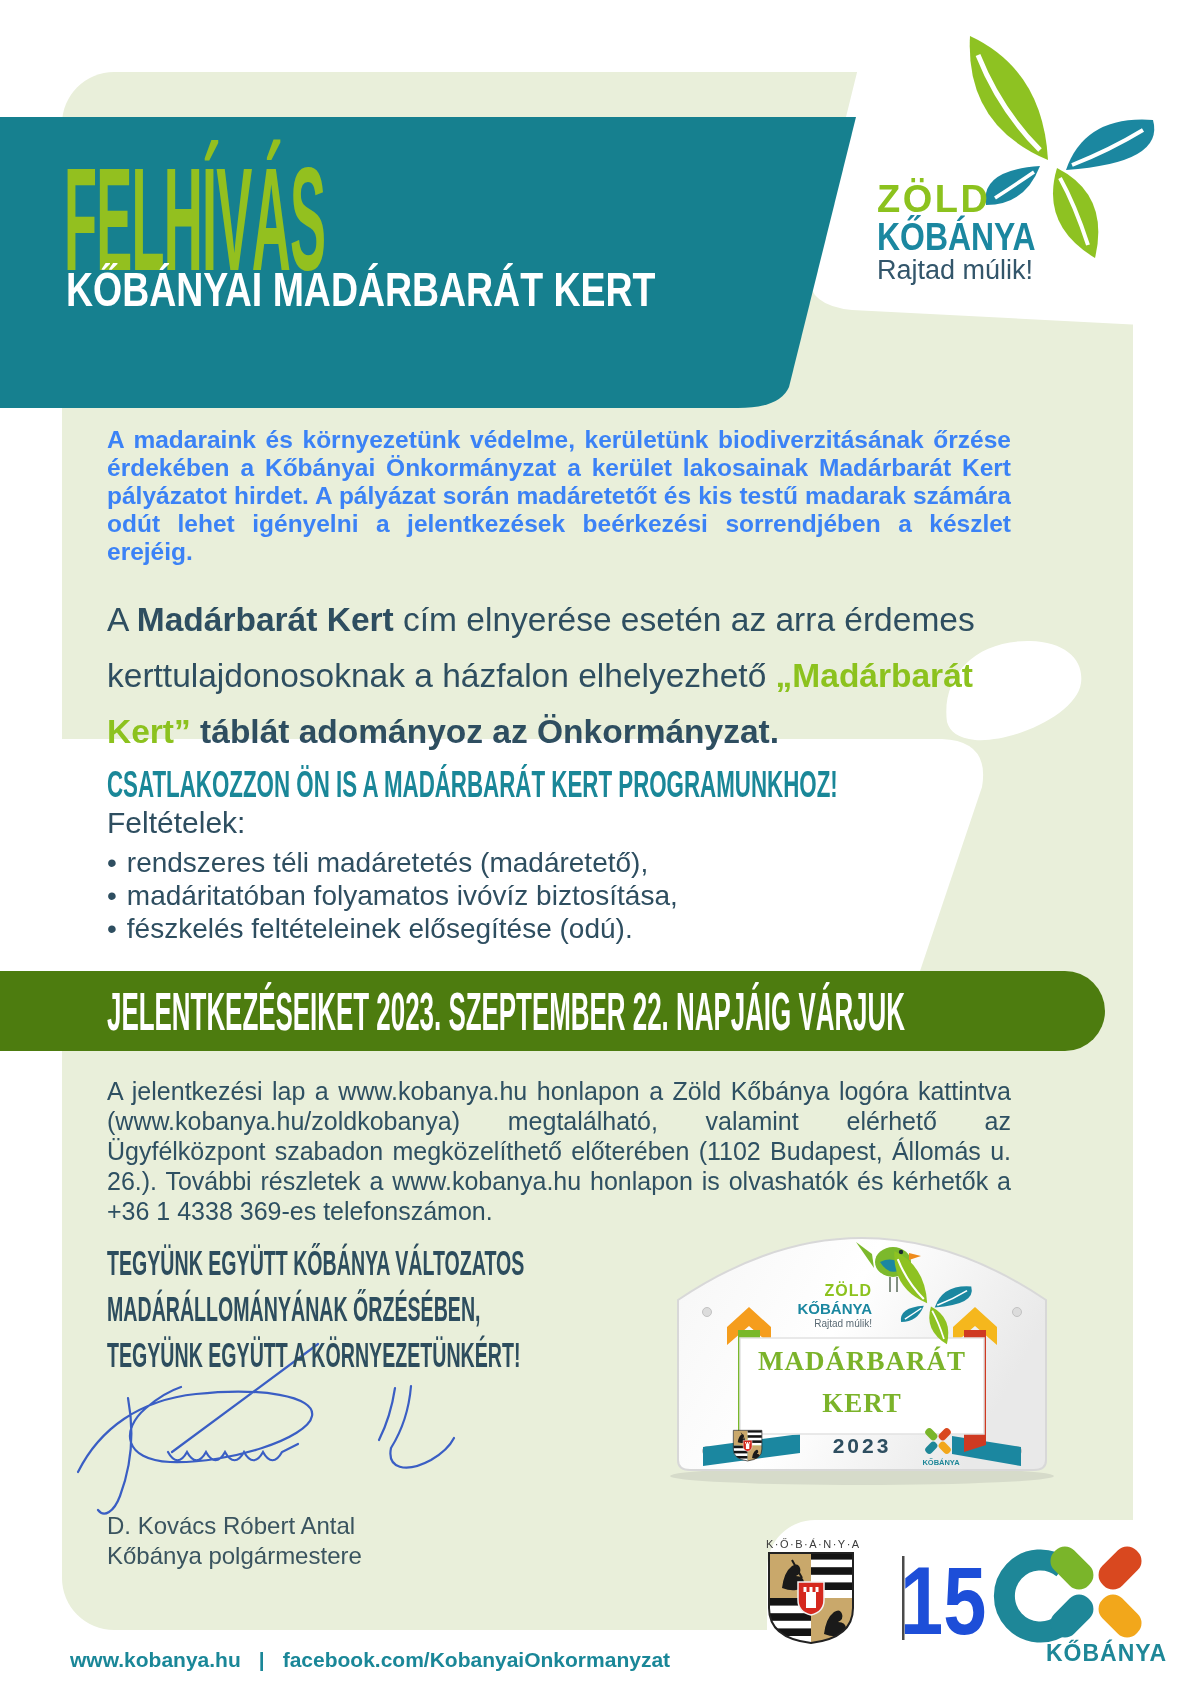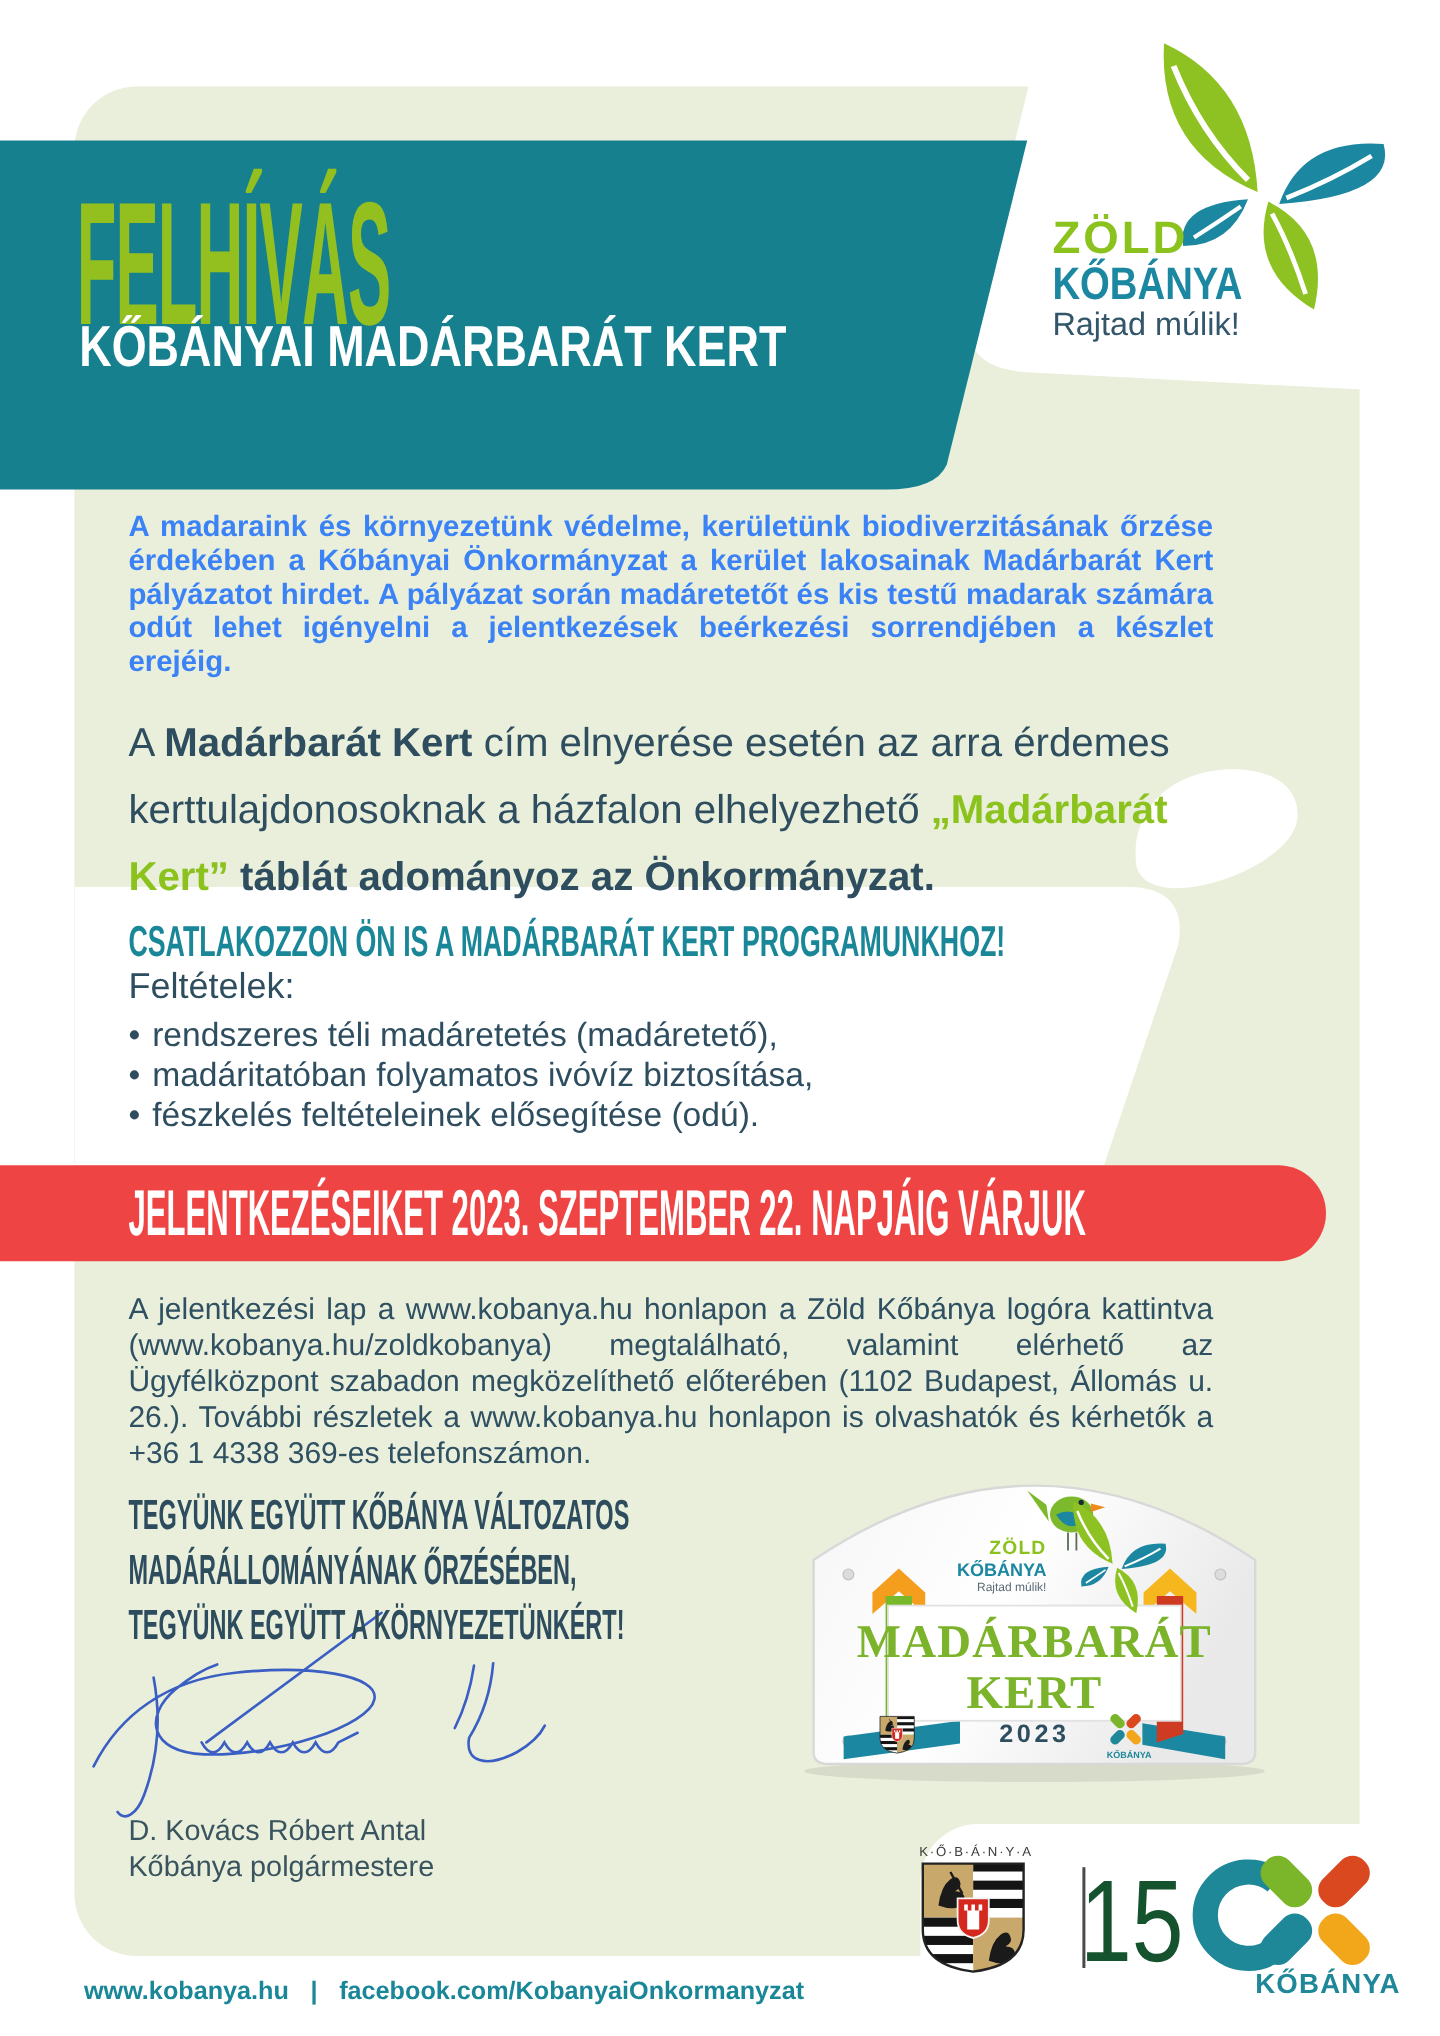--- a/index.html
+++ b/index.html
@@ -3,21 +3,21 @@
 <meta charset="utf-8">
 <style>
   html,body{margin:0;padding:0;background:#fff;}
   .page{position:relative;width:1200px;height:1697px;background:#fff;overflow:hidden;
         font-family:"Liberation Sans",sans-serif;}
   .pos{position:absolute;}
   .panel{left:62px;top:72px;width:1071px;height:1558px;background:#e9efda;
          border-radius:52px 0 0 52px;}
   .white-band{left:62px;top:739px;width:930px;height:232px;background:#fff;
               clip-path:path('M0 0 L880 0 Q928 2 920 48 L858 232 L0 232 Z');}
-  .banner{left:0;top:971px;width:1105px;height:80px;background:#ef4444;
+  .banner{left:0;top:971px;width:1105px;height:80px;background:#4d7c0f;
           border-radius:0 40px 40px 0;}
   .banner span{display:inline-block;margin-left:107px;line-height:80px;font-size:54px;
                font-weight:700;color:#fff;transform:scaleX(.48);transform-origin:0 50%;
                white-space:nowrap;}
   .bottom-panel{left:767px;top:1520px;width:433px;height:177px;background:#fff;
                 border-radius:48px 0 0 0;}
   svg.deco{position:absolute;left:0;top:0;pointer-events:none;}
   .cond{display:inline-block;transform-origin:0 0;white-space:nowrap;line-height:1;}
   .t-title{left:64px;top:136px;font-size:146px;font-weight:700;color:#93c01f;}
   .t-title .cond{transform:scaleX(.37);letter-spacing:-2px;}
@@ -43,28 +43,28 @@
   .cta{left:107px;top:1240px;font-size:35px;font-weight:700;color:#2d4d5e;line-height:46px;}
   .cta .cond{transform:scaleX(.56);}
   .sig-name{left:107px;top:1512px;font-size:24px;color:#3a545f;}
   .sig-title{left:107px;top:1542px;font-size:24px;color:#3a545f;}
   .p-zold{left:772px;width:100px;top:1282px;font-size:16px;font-weight:700;color:#8cc21e;
           letter-spacing:1px;text-align:right;}
   .p-koba{left:772px;width:100px;top:1300px;font-size:15px;font-weight:700;color:#1b87a0;
           text-align:right;}
   .p-tag{left:772px;width:100px;top:1318px;font-size:10px;color:#5a6a74;text-align:right;}
   .p-title{left:688px;width:348px;text-align:center;font-family:"Liberation Serif",serif;
-           font-weight:700;font-size:39px;color:#7bb32a;letter-spacing:1px;}
+           font-weight:700;font-size:27px;color:#7bb32a;letter-spacing:1px;}
   .p-year{left:688px;width:348px;top:1434px;text-align:center;font-size:21px;font-weight:700;
           color:#2e4e60;letter-spacing:3px;}
   .p-brand{left:916px;top:1458px;width:50px;text-align:center;font-size:7.5px;font-weight:700;
            color:#1e8798;}
   .a-caption{left:766px;top:1538px;width:92px;text-align:center;font-size:11px;
              letter-spacing:1.5px;color:#3a3a3a;}
-  .a-num{left:900px;top:1545px;font-size:97px;font-weight:400;color:#14532d;}
+  .a-num{left:900px;top:1545px;font-size:97px;font-weight:700;color:#1d4ed8;}
   .a-num .cond{transform:scaleX(.8);}
   .a-brand{left:1046px;top:1640px;font-size:23px;font-weight:700;color:#1e8798;letter-spacing:1px;}
   .footer{left:70px;top:1648px;display:flex;gap:18px;font-size:21px;font-weight:700;
           color:#1a8798;}
   .footer span{cursor:pointer;}
 </style>
 </head>
 <body>
 
 <div class="page">

